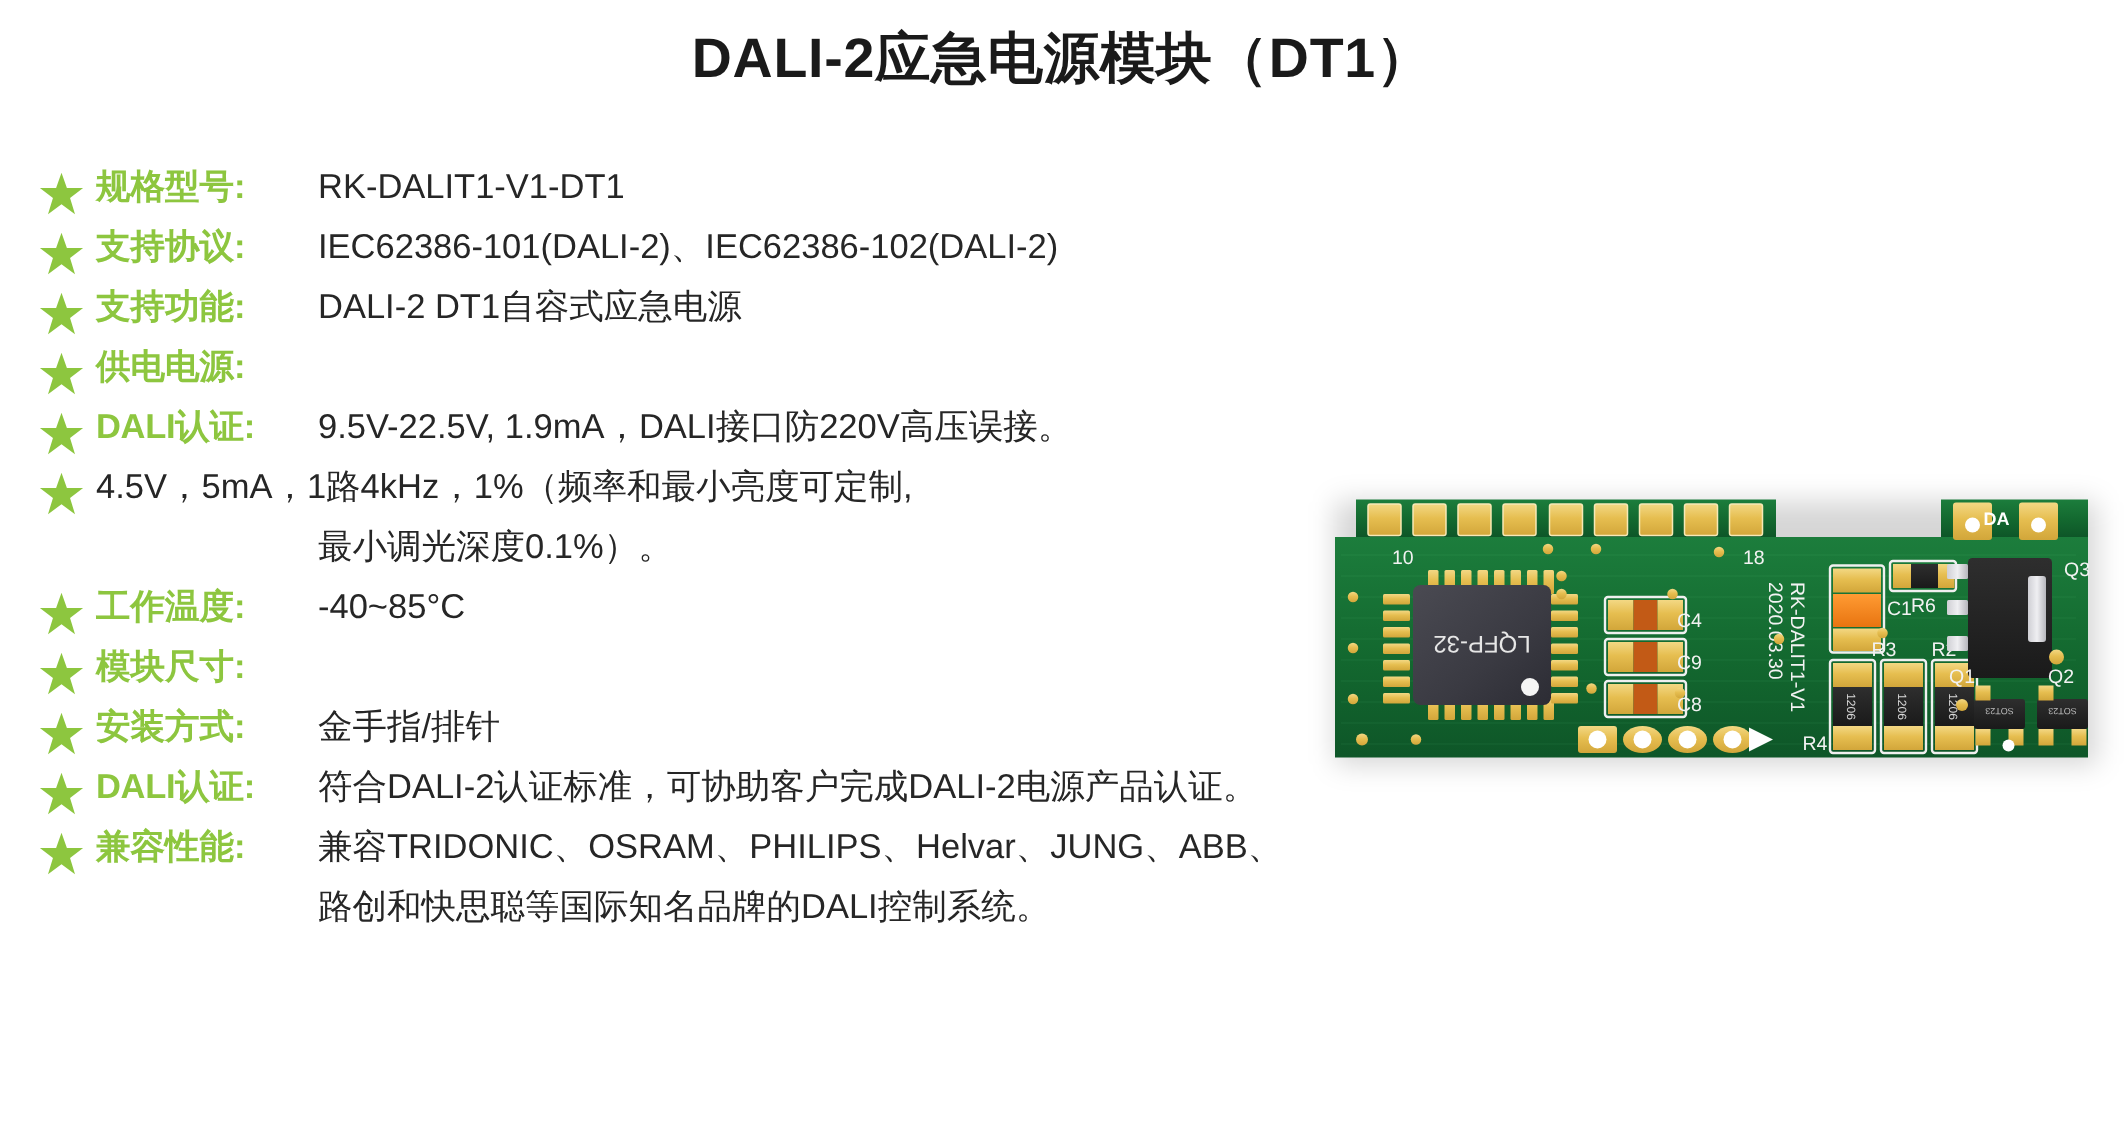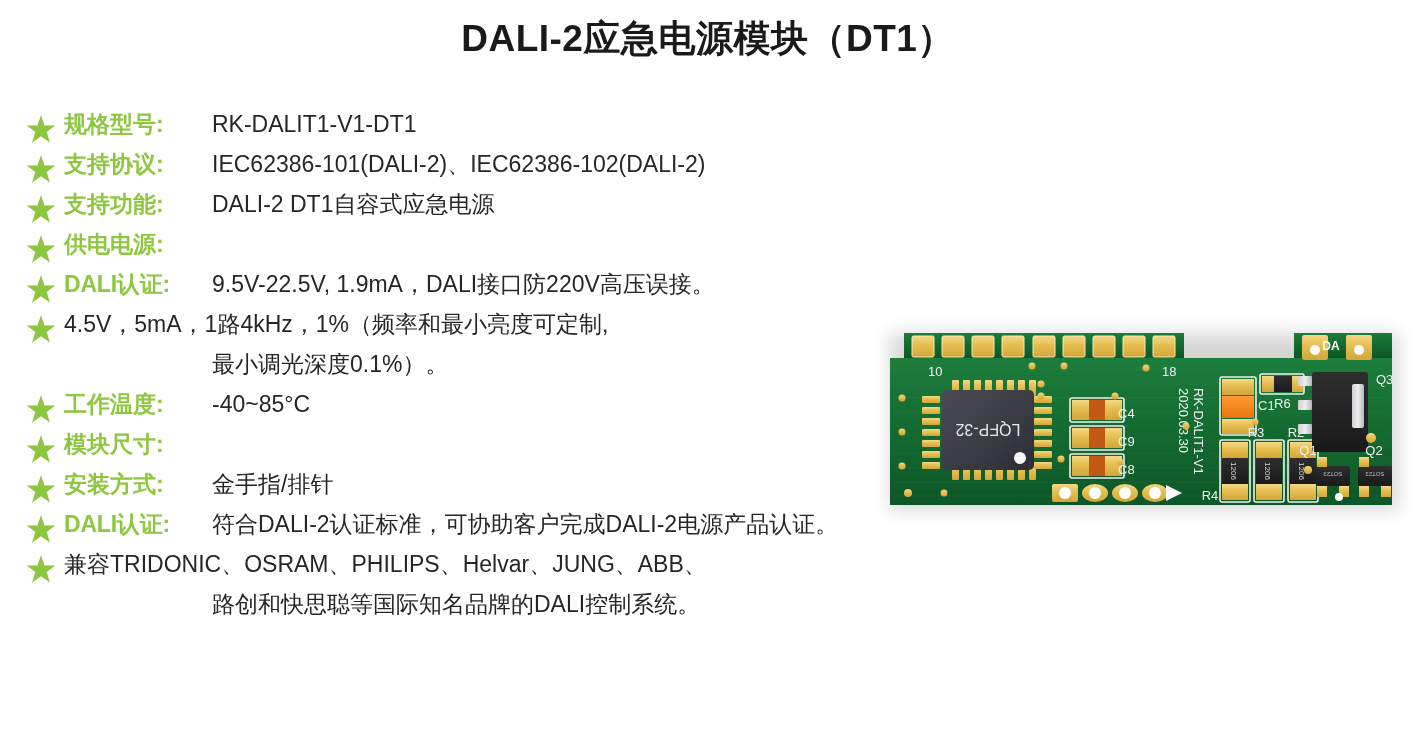--- a/index.html
+++ b/index.html
@@ -189,20 +189,21 @@
       <polygon points="50,2 62,36 98,36 69,58 80,94 50,72 20,94 31,58 2,36 38,36" fill="#8DC63F"></polygon>
     </svg>
     <div class="spec-label wide">DALI认证:</div>
     <div class="spec-value">符合DALI-2认证标准，可协助客户完成DALI-2电源产品认证。</div>
   </div>
 
   <div class="spec-row">
     <svg class="star-icon" viewBox="0 0 100 96">
       <polygon points="50,2 62,36 98,36 69,58 80,94 50,72 20,94 31,58 2,36 38,36" fill="#8DC63F"></polygon>
     </svg>
+    <div class="spec-label">兼容性能:</div>
     <div class="spec-value">兼容TRIDONIC、OSRAM、PHILIPS、Helvar、JUNG、ABB、</div>
   </div>
 
   <div class="spec-row continuation">
     <svg class="star-icon hidden" viewBox="0 0 100 96">
       <polygon points="50,2 62,36 98,36 69,58 80,94 50,72 20,94 31,58 2,36 38,36" fill="#8DC63F"></polygon>
     </svg>
     <div class="spec-label"></div>
     <div class="spec-value cont">路创和快思聪等国际知名品牌的DALI控制系统。</div>
   </div>

